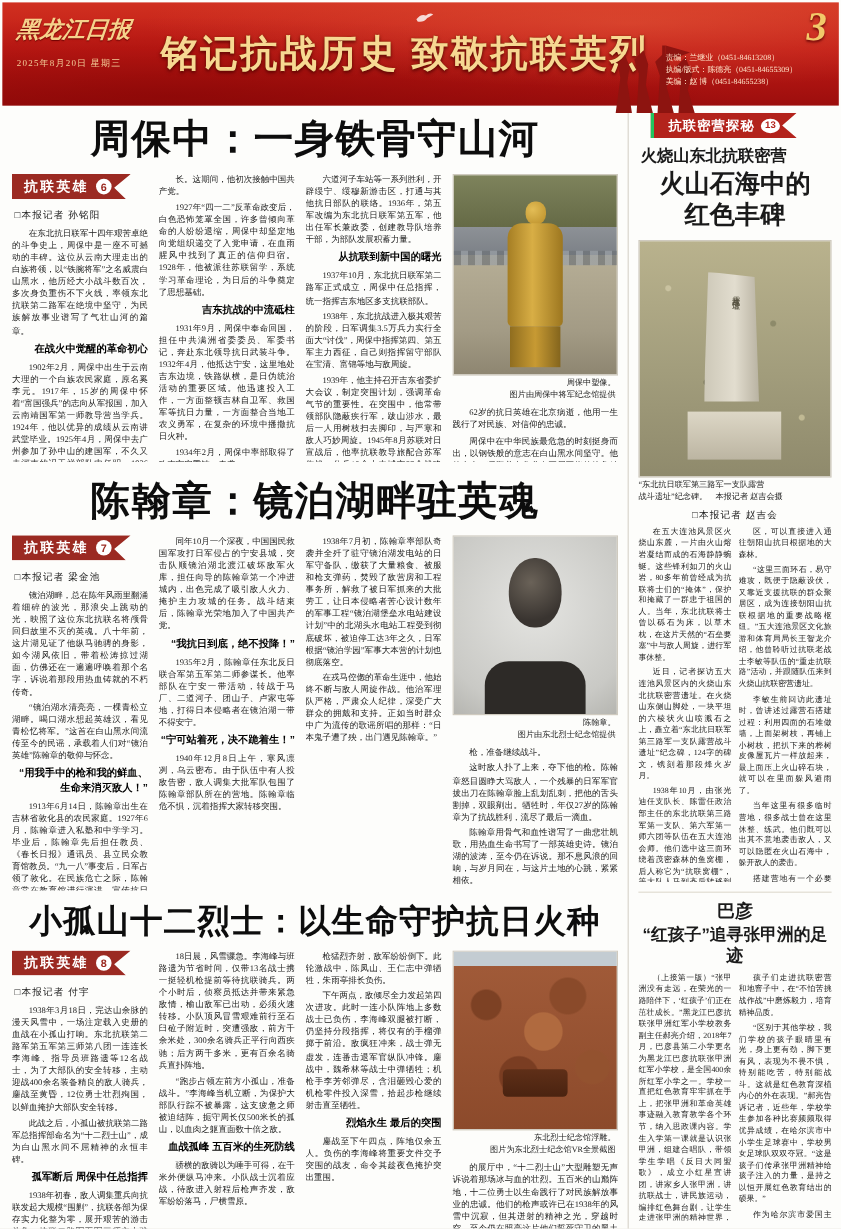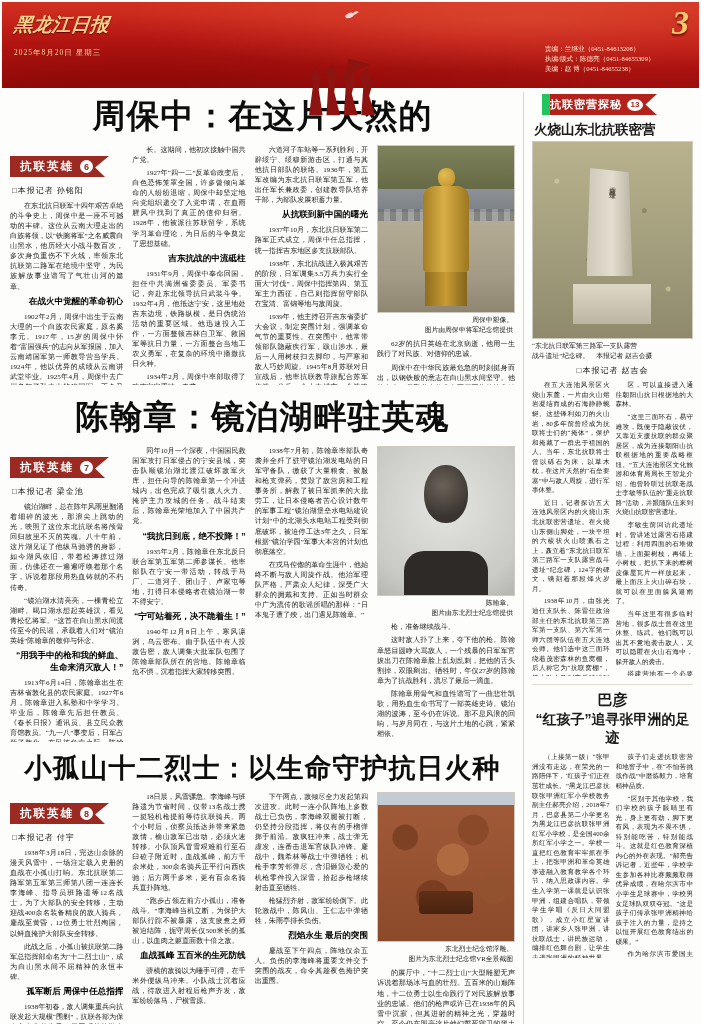--- a/index.html
+++ b/index.html
@@ -31,21 +31,21 @@
   
   .art{margin-bottom:6px;}
   .art-title{font-family:"Liberation Sans",sans-serif;font-weight:bold;text-align:center;color:#0d0d0d;
     letter-spacing:1px;margin:2px 0 6px 0;}
   .t1{font-size:33px;} .t2{font-size:33px;margin-top:10px;} .t3{font-size:27px;margin-top:8px;}
   .cols{display:grid;grid-template-columns:1fr 1fr 1fr 138px;gap:9px;overflow:hidden;}
   .h1cols{height:240px;} .h2cols{height:296px;} .h3cols{height:252px;}
   .colbox{overflow:hidden;}
   .badge{display:inline-flex;align-items:center;gap:6px;background:#9b2a22;color:#fff;
     font-family:"Liberation Sans",sans-serif;font-weight:bold;font-size:11.5px;letter-spacing:2px;
-    padding:3px 16px 3px 10px;clip-path:polygon(0 0,100% 0,86% 55%,96% 100%,0 100%);margin-bottom:5px;margin-top:11px;}
+    padding:3px 16px 3px 10px;clip-path:polygon(0 0,100% 0,86% 55%,96% 100%,0 100%);margin-bottom:5px;}
   .badge-num{display:inline-flex;align-items:center;justify-content:center;width:13px;height:13px;
     border-radius:50%;background:#fff;color:#9b2a22;font-size:9px;letter-spacing:0;}
   .byline{font-size:8px;color:#222;letter-spacing:1px;margin:3px 0 5px 2px;}
   .para{margin:0 0 3px 0;font-size:7.1px;line-height:1.42;text-align:justify;text-indent:14px;}
   .subhead{font-family:"Liberation Sans",sans-serif;font-weight:bold;font-size:8.6px;text-align:right;
     margin:4px 0;color:#000;}
   .caption{font-size:6.8px;line-height:1.5;text-align:right;color:#222;margin:2px 2px 4px 0;}
   
   .photo{position:relative;width:100%;border:1px solid #cfcabf;box-sizing:border-box;overflow:hidden;}
   .ph-statue{height:168px;background:
@@ -81,22 +81,22 @@
   .mon-slab{position:absolute;left:50%;top:26px;width:46px;height:108px;margin-left:-26px;
       clip-path:polygon(8% 0,92% 4%,100% 100%,0 100%);
       background:linear-gradient(90deg,#cdc8b8,#e2ddcf 55%,#b8b2a1);}
   .mon-text{position:absolute;left:50%;top:40px;margin-left:-5px;writing-mode:vertical-rl;
       font-size:6.5px;color:#55503f;letter-spacing:1px;}
   .mon-base{position:absolute;left:50%;bottom:14px;width:78px;height:40px;margin-left:-40px;
       background:linear-gradient(180deg,#ddd7c6,#bcb5a2);}
   
   .flagbadge{display:inline-flex;align-items:center;gap:5px;background:#b3231c;color:#fff;
     font-family:"Liberation Sans",sans-serif;font-weight:bold;font-size:11px;letter-spacing:1px;
-    padding:3px 14px 3px 0;clip-path:polygon(0 0,100% 0,90% 50%,100% 100%,0 100%);
-    border-left:8px solid #22c55e;margin:2px 0 4px 10px;}
+    padding:3px 14px 3px 12px;clip-path:polygon(0 0,100% 0,90% 50%,100% 100%,0 100%);
+    border-left:3px solid #22c55e;margin:2px 0 4px 10px;}
   .flag-num{display:inline-flex;align-items:center;justify-content:center;width:16px;height:12px;
     border-radius:50%;background:#fff;color:#b3231c;font-size:8px;letter-spacing:0;}
   .side-kicker{font-family:"Liberation Sans",sans-serif;font-weight:bold;font-size:13.5px;margin:2px 0 2px 2px;}
   .side-title{font-family:"Liberation Sans",sans-serif;font-weight:bold;font-size:21px;text-align:center;
     line-height:1.25;margin:2px 0 6px 0;}
   .side-byline{font-size:8px;text-align:center;letter-spacing:1px;margin:4px 0;}
   .side-cols{display:grid;grid-template-columns:1fr 1fr;gap:6px;overflow:hidden;height:296px;}
   .side-cols .para{font-size:6.6px;text-indent:12px;line-height:1.45;}
   .bayan{margin-top:8px;border-top:1px solid #e0dcd2;padding-top:6px;}
   .bayan-kicker{font-family:"Liberation Sans",sans-serif;font-weight:bold;font-size:15px;text-align:center;}
@@ -113,20 +113,21 @@
   <div class="banner">
     <div class="mast">
       <div class="mast-name">黑龙江日报</div>
       <div class="mast-date">2025年8月20日 星期三</div>
     </div>
     <div class="banner-center">
       <svg class="dove" viewBox="0 0 32 20">
         <path d="M2 12 Q10 2 18 6 Q24 0 30 4 Q24 8 20 10 Q14 18 4 16 Z" fill="#ffffff" opacity="0.9"></path>
       </svg>
       <div style="position:relative;">
+        <span class="banner-title">铭记抗战历史 致敬抗联英烈</span>
         <svg class="sil" viewBox="0 0 80 64">
           <g fill="#8d1410">
             <path d="M6 60 L10 30 L8 18 L14 10 L18 20 L16 34 L20 60 Z"></path>
             <path d="M24 60 L26 26 L22 14 L30 6 L34 18 L32 36 L38 60 Z"></path>
             <path d="M42 60 L44 28 L40 16 L48 8 L54 22 L50 38 L56 60 Z"></path>
             <path d="M60 60 L62 30 L58 20 L66 12 L72 26 L68 40 L74 60 Z"></path>
             <rect x="46" y="2" width="3" height="26"></rect>
             <path d="M49 2 L70 8 L49 16 Z"></path>
           </g>
         </svg>
@@ -140,21 +141,21 @@
         <div>美编：赵  博（0451-84655238）</div>
       </div>
     </div>
   </div>
 
   <div class="main">
 
     <div class="left-col">
 
       <div class="art">
-        <div class="art-title t1">周保中：在这片天然的</div>
+        <div class="art-title t1">周保中：一身铁骨守山河</div>
         <div class="cols h1cols">
           <div class="colbox">
             <div class="badge">
               <span>抗联英雄</span>
               <span class="badge-num">6</span>
             </div>
             <div class="byline">□本报记者 孙铭阳</div>
             <div>
                 <p class="para">在东北抗日联军十四年艰苦卓绝的斗争史上，周保中是一座不可撼动的丰碑。这位从云南大理走出的白族将领，以“铁腕将军”之名威震白山黑水，他历经大小战斗数百次，多次身负重伤不下火线，率领东北抗联第二路军在绝境中坚守，为民族解放事业谱写了气壮山河的篇章。</p>
                 <div class="subhead">在战火中觉醒的革命初心</div>
@@ -249,28 +250,28 @@
             </div>
             <div class="byline">□本报记者 付宇</div>
             <div>
                 <p class="para">1938年3月18日，完达山余脉的漫天风雪中，一场注定载入史册的血战在小孤山打响。东北抗联第二路军第五军第三师第八团一连连长李海峰、指导员班路遗等12名战士，为了大部队的安全转移，主动迎战400余名装备精良的敌人骑兵，鏖战至黄昏，12位勇士壮烈殉国，以鲜血掩护大部队安全转移。</p>
                 <p class="para">此战之后，小孤山被抗联第二路军总指挥部命名为“十二烈士山”，成为白山黑水间不屈精神的永恒丰碑。</p>
                 <div class="subhead">孤军断后 周保中任总指挥</div>
                 <p class="para">1938年初春，敌人调集重兵向抗联发起大规模“围剿”，抗联各部为保存实力化整为零，展开艰苦的游击斗争。抗联二路军五军三师主力驻扎于蓝棒山。3月16日，师长李文彬下达转移命令，部队经小孤山转移，在18日拂晓前，待交通员传达张队长命令后，一同向李家围子转移。第一连素有“神枪手队”之称，连长李海峰更是被誉为“射手”，枪下罕有败敌。</p>
               </div>
           </div>
           <div class="colbox">
-              <p class="para">18日晨，风雪骤急。李海峰与班路遗为节省时间，仅带13名战士携一挺轻机枪提前等待抗联骑兵。两个小时后，侦察员抵达并带来紧急敌情，榆山敌军已出动，必须火速转移。小队顶风冒雪艰难前行至石臼砬子附近时，血战孤峰，前方千余米处，300余名骑兵正平行向西疾驰；后方两千多米，更有百余名骑兵直扑阵地。</p>
+              <p class="para">18日晨，风雪骤急。李海峰与班路遗为节省时间，仅带13名战士携一挺轻机枪提前等待抗联骑兵。两个小时后，侦察员抵达并带来紧急敌情，榆山敌军已出动，必须火速转移。小队顶风冒雪艰难前行至石臼砬子附近时，突遭强敌，前方千余米处，300余名骑兵正平行向西疾驰；后方两千多米，更有百余名骑兵直扑阵地。</p>
               <p class="para">“跑步占领左前方小孤山，准备战斗。”李海峰当机立断，为保护大部队行踪不被暴露，这支疲惫之师被迫结阵，扼守周长仅500米长的孤山，以血肉之躯直面数十倍之敌。</p>
               <div class="subhead">血战孤峰 五百米的生死防线</div>
               <p class="para">骄横的敌骑以为唾手可得，在千米外便纵马冲来。小队战士沉着应战，待敌进入射程后枪声齐发，敌军纷纷落马，尸横雪原。</p>
             </div>
           <div class="colbox">
+              <p class="para">枪猛烈齐射，敌军纷纷倒下。此轮激战中，陈凤山、王仁志中弹牺牲，朱雨亭排长负伤。</p>
               <p class="para">下午两点，敌倾尽全力发起第四次进攻。此时一连小队阵地上多数战士已负伤，李海峰双腿被打断，仍坚持分段指挥，将仅有的手榴弹掷于前沿。敌疯狂冲来，战士弹无虚发，连番击退军官纵队冲锋。鏖战中，魏希林等战士中弹牺牲；机枪手李芳邻弹尽，含泪砸毁心爱的机枪零件投入深雪，拾起步枪继续射击直至牺牲。</p>
-              <p class="para">枪猛烈齐射，敌军纷纷倒下。此轮激战中，陈凤山、王仁志中弹牺牲，朱雨亭排长负伤。</p>
               <div class="subhead">烈焰永生 最后的突围</div>
               <p class="para">鏖战至下午四点，阵地仅余五人。负伤的李海峰将重要文件交予突围的战友，命令其趁夜色掩护突出重围。</p>
             </div>
           <div class="colbox">
             <div class="photo ph-relief">
               <div class="relief-notch"></div>
             </div>
             <div class="caption">
               <div>东北烈士纪念馆浮雕。</div>
               <div>图片为东北烈士纪念馆VR全景截图</div>
@@ -283,20 +284,24 @@
       </div>
 
     </div>
 
     <div class="side-col">
       <div class="flagbadge">
         <span>抗联密营探秘</span>
         <span class="flag-num">13</span>
       </div>
       <div class="side-kicker">火烧山东北抗联密营</div>
+      <div class="side-title">
+        <div>火山石海中的</div>
+        <div>红色丰碑</div>
+      </div>
       <div class="photo ph-monument">
         <div class="mon-slab"></div>
         <div class="mon-text">露营战斗遗址</div>
         <div class="mon-base"></div>
       </div>
       <div class="caption" style="text-align:left;">
         <div>“东北抗日联军第三路军一支队露营</div>
         <div>战斗遗址”纪念碑。　本报记者 赵吉会摄</div>
       </div>
       <div class="side-byline">□本报记者 赵吉会</div>

